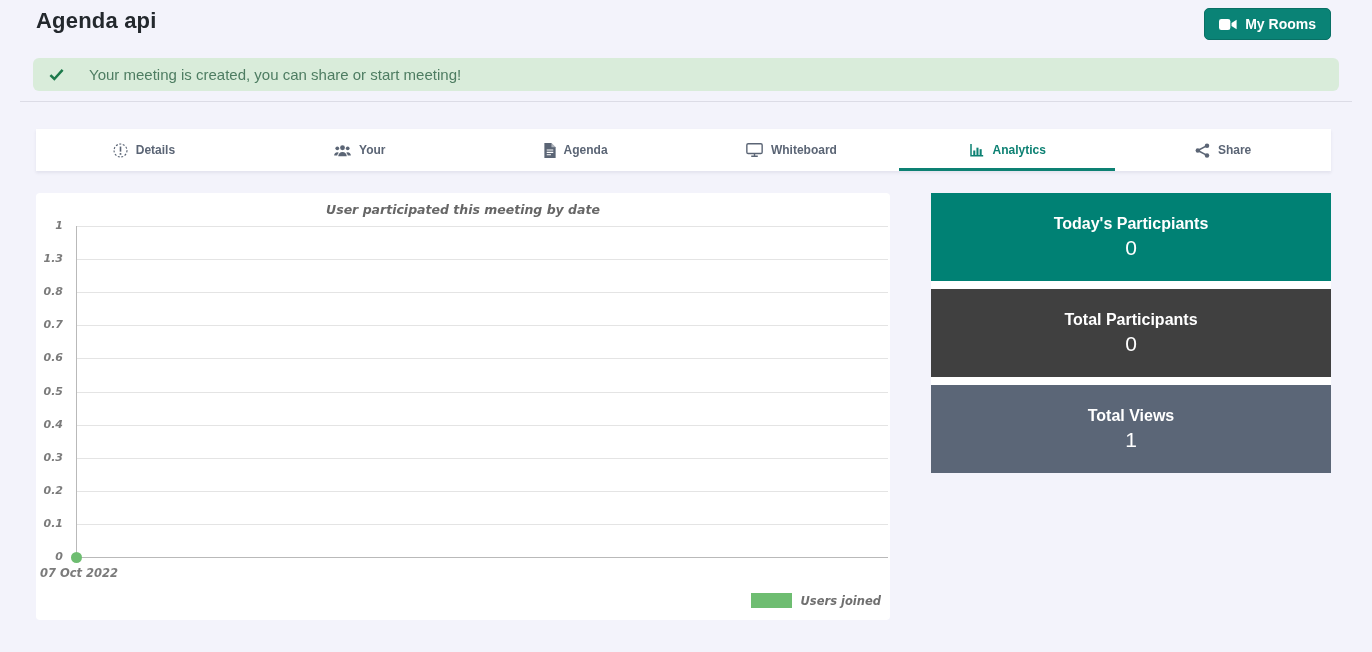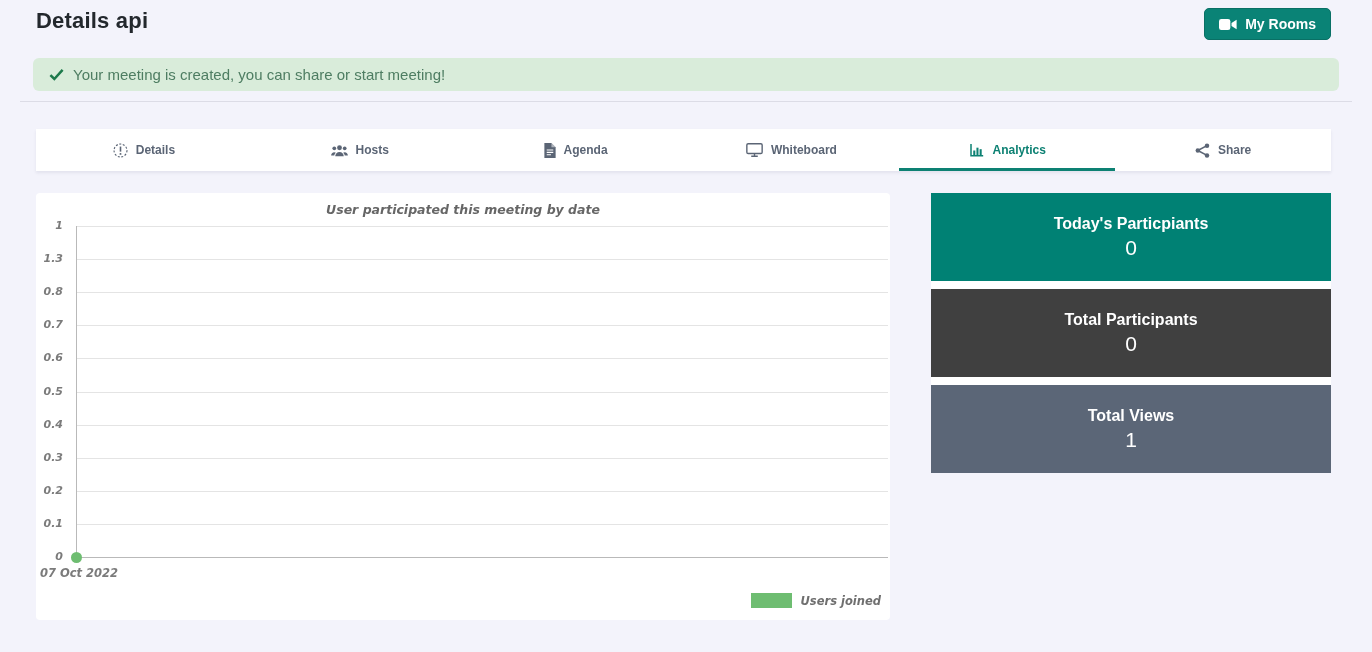--- a/index.html
+++ b/index.html
@@ -23,21 +23,21 @@
     display:inline-flex; align-items:center; gap:8px;
     background:#0a8376; color:#fff; border:1px solid #097065;
     font-family:inherit; font-size:14px; font-weight:bold;
     padding:7px 14px; border-radius:5px; cursor:pointer;
   }
 
   
   .alert {
     margin:10px 33px 0; background:#d9ecda; color:#4e7d62;
     border-radius:6px; padding:8px 16px; font-size:15px;
-    display:flex; align-items:center; gap:9px;
+    display:flex; align-items:center; gap:25px;
   }
   .alert .icon { color:#1d7a4b; }
 
   hr.divider { border:none; border-top:1px solid #dcdce6; margin:10px 20px 0; }
 
   
   .tab-bar {
     margin:27px 41px 0 36px; height:42px; background:#fff;
     display:flex; box-shadow:0 2px 3px rgba(80,80,120,.10);
   }
@@ -95,21 +95,21 @@
     height:88px; color:#fff; display:flex; flex-direction:column;
     align-items:center; justify-content:center; text-align:center;
   }
   .card-label { font-size:16px; font-weight:bold; }
   .card-value { font-size:21px; margin-top:3px; }
 </style>
 </head>
 <body style="background: rgb(243, 243, 251);">
 
 <div class="header">
-  <div class="page-title">Details api</div>
+  <div class="page-title">Agenda api</div>
   <button class="btn-rooms" style="background: rgb(10, 131, 118);">
     <span class="icon">
         <svg viewBox="0 0 23 16" width="18" height="13">
           <rect x="0" y="1" width="14.5" height="14" rx="3" fill="currentColor"></rect>
           <path d="M16 6.2L22.5 2v12L16 9.8z" fill="currentColor"></path>
         </svg>
       </span>
     <span>My Rooms</span>
   </button>
 </div>
@@ -140,21 +140,21 @@
       <span class="icon">
         <svg viewBox="0 0 18 14" width="17" height="13">
           <circle cx="9" cy="4" r="2.6" fill="currentColor"></circle>
           <circle cx="3.4" cy="4.7" r="2" fill="currentColor"></circle>
           <circle cx="14.6" cy="4.7" r="2" fill="currentColor"></circle>
           <path d="M4.4 13.2c0-2.6 2-4.7 4.6-4.7s4.6 2.1 4.6 4.7z" fill="currentColor"></path>
           <path d="M0 12.4c0-1.9 1.5-3.5 3.4-3.5.6 0 1.2.2 1.7.5-1 .9-1.6 1.9-1.8 3z" fill="currentColor"></path>
           <path d="M18 12.4c0-1.9-1.5-3.5-3.4-3.5-.6 0-1.2.2-1.7.5 1 .9 1.6 1.9 1.8 3z" fill="currentColor"></path>
         </svg>
       </span>
-      <span>Hosts</span>
+      <span>Your</span>
     </div>
     <div class="tab">
       <span class="icon">
         <svg viewBox="0 0 12 16" width="12" height="15">
           <path d="M0 0h7.5L12 4.5V16H0z" fill="currentColor"></path>
           <path d="M7.5 0L12 4.5H7.5z" fill="#fff" opacity=".5"></path>
           <path d="M2.5 7.5h7M2.5 10h7M2.5 12.5h4.5" stroke="#fff" stroke-width="1.1"></path>
         </svg>
       </span>
       <span>Agenda</span>

